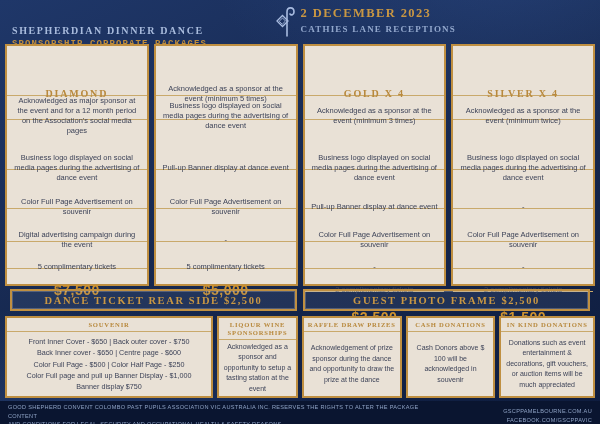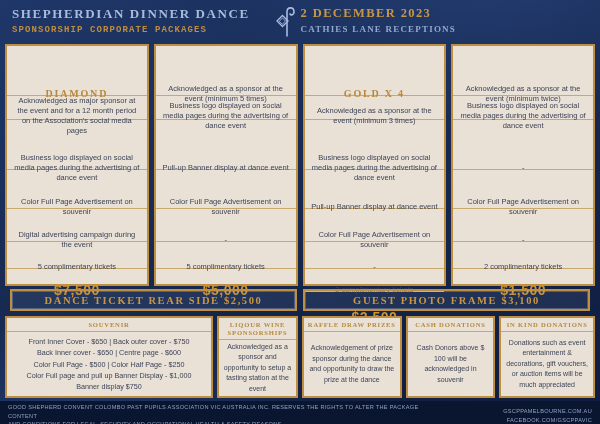--- a/index.html
+++ b/index.html
@@ -10,21 +10,21 @@
       radial-gradient(ellipse 420px 260px at 14% 108%, rgba(70,110,185,0.35) 0%, rgba(70,110,185,0) 60%),
       radial-gradient(ellipse 500px 300px at 85% -10%, rgba(60,100,175,0.30) 0%, rgba(60,100,175,0) 60%),
       linear-gradient(155deg, #1f3769 0%, #16284f 50%, #0e1c3e 100%);
     display:flex; flex-direction:column;
   }
 
   
   .header { height:44px; flex:0 0 auto; display:flex; justify-content:space-between;
             padding:6px 14px 0 12px; box-sizing:border-box; position:relative; }
   .hdr-title { font-family:"Liberation Serif", serif; font-weight:bold; color:#a9bcdd;
-               font-size:13px; letter-spacing:1.6px; }
+               font-size:10px; letter-spacing:1.6px;margin-top:19px; }
   .hdr-sub   { font-family:Liberation Mono, monospace; font-weight:bold; color:#c08d3b;
                font-size:9px; letter-spacing:1.1px; margin-top:3px; }
   .hdr-right { text-align:left; padding-right:130px; }
   .hdr-date  { font-family:"Liberation Serif", serif; font-weight:bold; color:#c99743;
                font-size:12.5px; letter-spacing:1.4px; }
   .hdr-venue { font-family:"Liberation Serif", serif; font-weight:bold; color:#93a8cd;
                font-size:9px; letter-spacing:1.2px; margin-top:3px; }
   .logo { position:absolute; left:266px; top:2px; width:36px; height:38px; }
 
   
@@ -120,34 +120,35 @@
       <div class="cell">Acknowledged as a sponsor at the event (minimum 3 times)</div>
       <div class="cell">Business logo displayed on social media pages during the advertising of dance event</div>
       <div class="cell">Pull-up Banner display at dance event</div>
       <div class="cell">Color Full Page Advertisement on souvenir</div>
       <div class="cell">-</div>
       <div class="cell">2 complimentary tickets</div>
       <div class="cell pkg-price">$2,500</div>
     </div>
 
     <div class="package">
+      <div class="cell pkg-name">SILVER X 4</div>
       <div class="cell">Acknowledged as a sponsor at the event (minimum twice)</div>
       <div class="cell">Business logo displayed on social media pages during the advertising of dance event</div>
       <div class="cell">-</div>
       <div class="cell">Color Full Page Advertisement on souvenir</div>
       <div class="cell">-</div>
       <div class="cell">2 complimentary tickets</div>
       <div class="cell pkg-price">$1,500</div>
     </div>
 
   </div>
 
   <div class="banners">
     <div class="banner">DANCE TICKET REAR SIDE $2,500</div>
-    <div class="banner">GUEST PHOTO FRAME  $3,100</div>
+    <div class="banner">GUEST PHOTO FRAME  $2,500</div>
   </div>
 
   <div class="bottom">
 
     <div class="box b-souvenir">
       <div class="box-title">SOUVENIR</div>
       <div class="box-body">
         <div class="souvenir-line">Front Inner Cover  - $650   |   Back outer cover - $750</div>
         <div class="souvenir-line">Back Inner cover - $650   |   Centre page - $600</div>
         <div class="souvenir-line">Color Full Page - $500   |   Color Half Page - $250</div>

